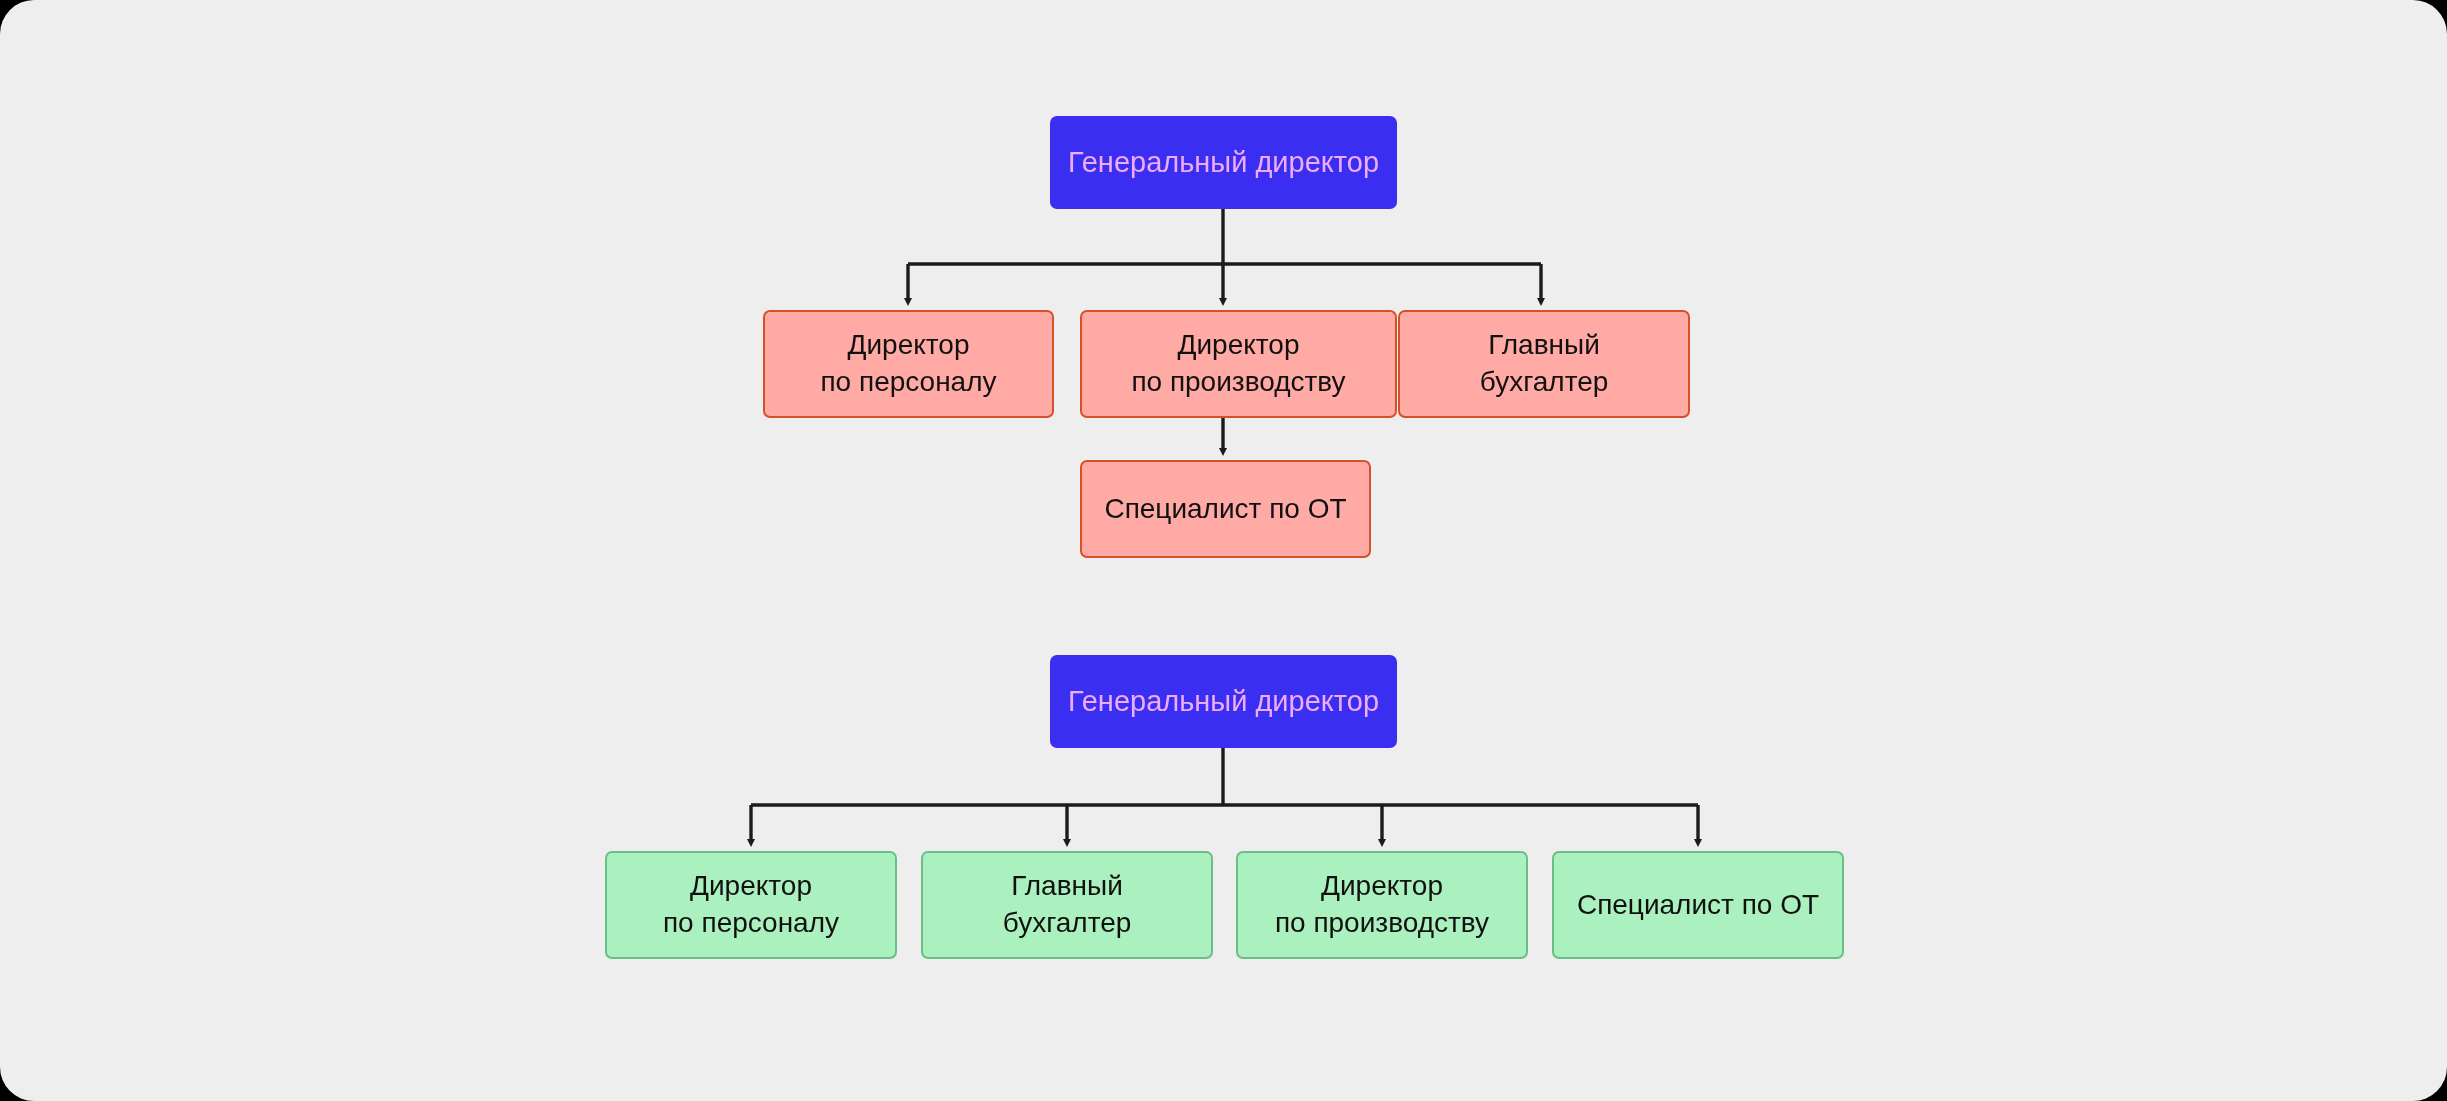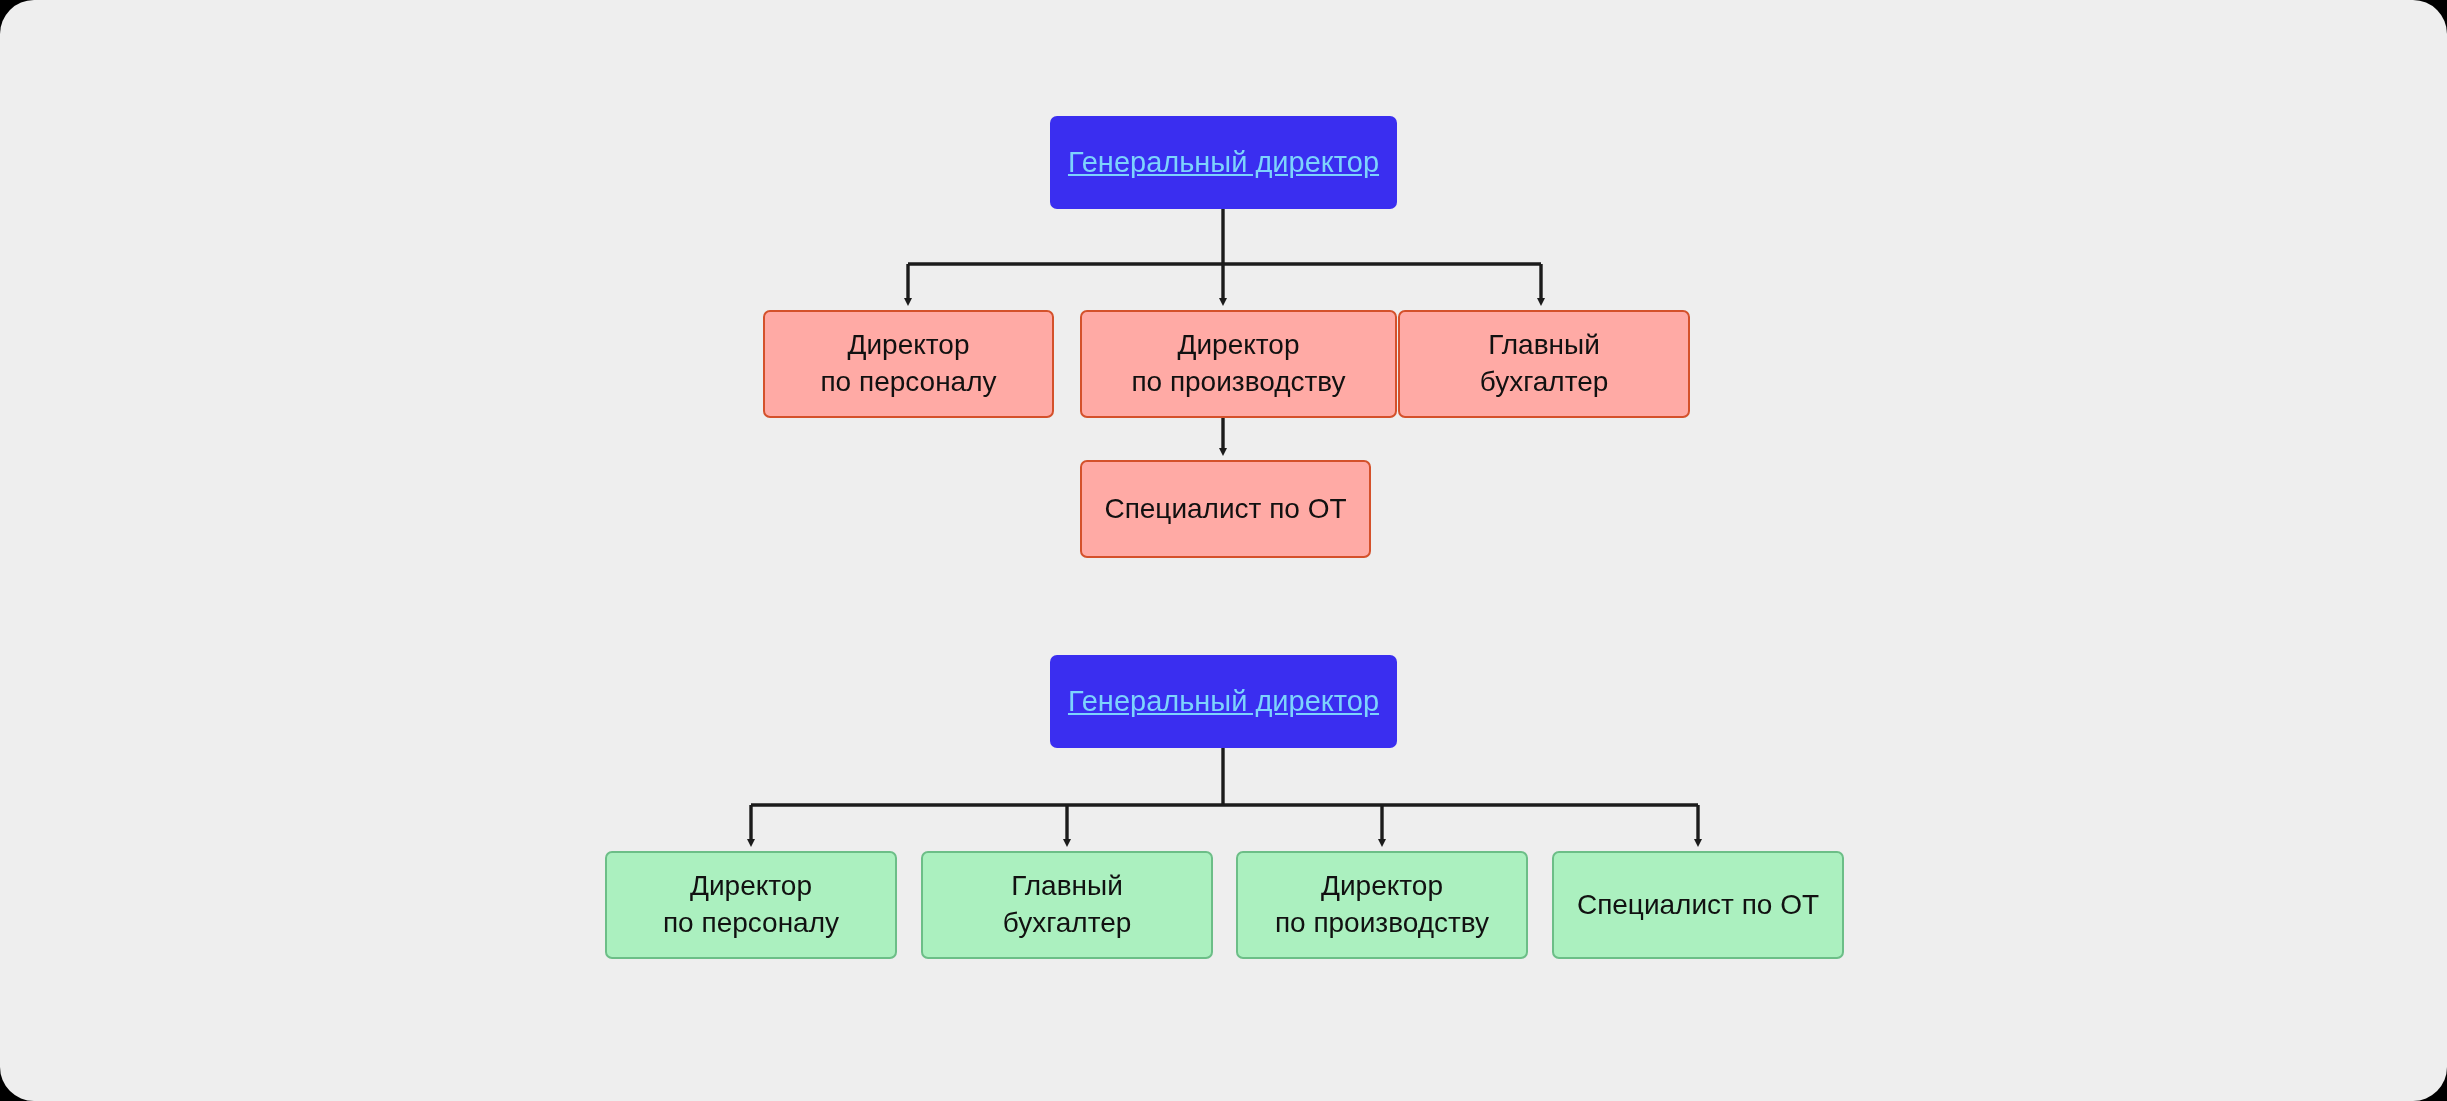--- a/index.html
+++ b/index.html
@@ -34,24 +34,23 @@
     display: flex;
     align-items: center;
     justify-content: center;
     text-align: center;
     border-radius: 7px;
     line-height: 1.32;
     white-space: pre-line;
   }
   .node-root {
     background: #3a2ef0;
-    color: #7dd3fc;
+    color: #f0abfc;
     border: none;
     font-size: 29px;
-    text-decoration: underline;
   }
   .node-pink {
     background: #ffaaa5;
     color: #111111;
     border: 2px solid #d4512b;
     font-size: 28px;
   }
   .node-green {
     background: #abf0bf;
     color: #111111;

